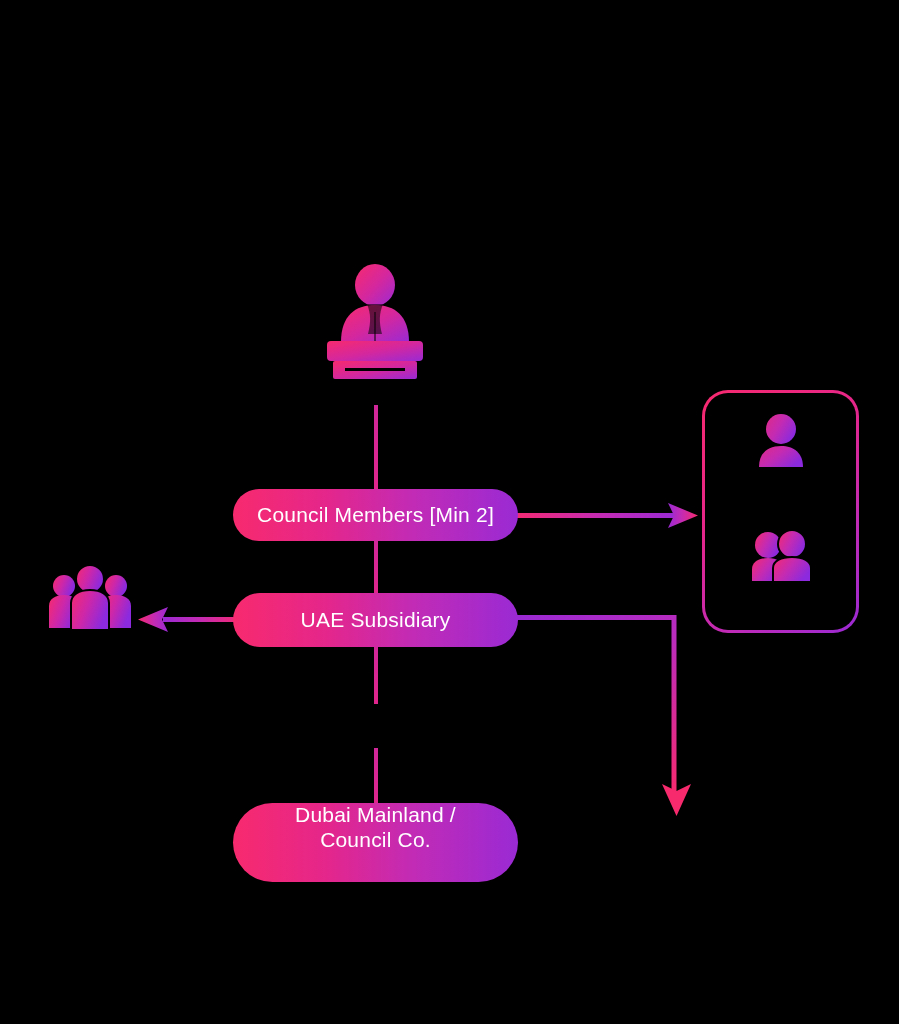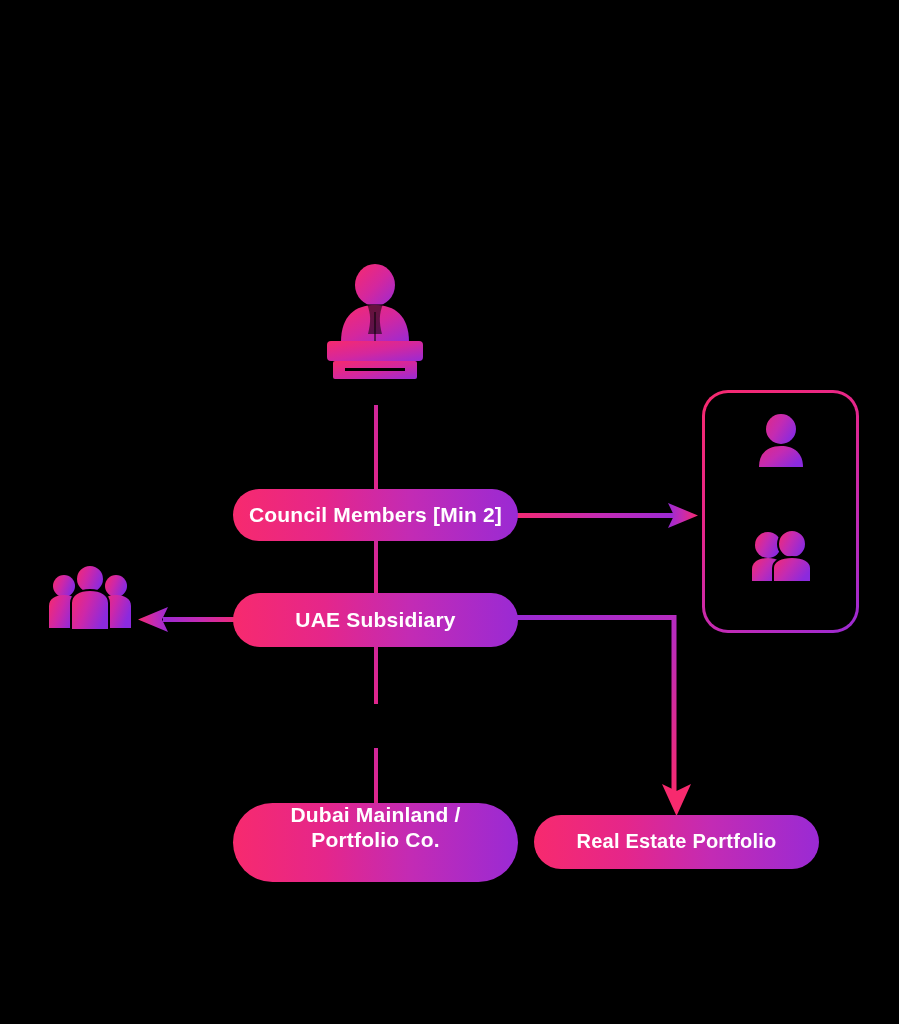--- a/index.html
+++ b/index.html
@@ -35,21 +35,21 @@
 
   
   .pill {
     position: absolute;
     display: flex;
     align-items: center;
     justify-content: center;
     text-align: center;
     border-radius: 999px;
     color: #ffffff;
-    font-weight: bold;
+    font-weight: normal;
     letter-spacing: 0.2px;
     line-height: 1.18;
     box-sizing: border-box;
     padding: 0 14px;
   }
 
   .grad-pink-purple {
     background: linear-gradient(90deg, #f72a6e 0%, #e5268a 32%, #c32bb4 62%, #9a2ad4 100%);
   }
 
@@ -221,26 +221,23 @@
     <span>Council Members [Min 2]</span>
   </div>
 
   <div class="pill grad-pink-purple" id="pill-foundation">
     <span>UAE Subsidiary</span>
   </div>
 
 
   <div class="pill grad-pink-purple" id="pill-dubai">
     <span class="line">Dubai Mainland /</span>
-    <span class="line">Portfolio Co.</span>
-  </div>
-
-  <div class="pill grad-pink-purple" id="pill-realestate">
-    <span>Real Estate Portfolio</span>
-  </div>
+    <span class="line">Council Co.</span>
+  </div>
+
 
   <div id="member-card">
 
     <div class="card-icon" id="card-icon-single">
       <svg viewBox="0 0 54 56" width="54" height="56">
         <defs>
           <linearGradient id="gIcon3" x1="0" y1="0" x2="1" y2="0.6">
             <stop offset="0%" stop-color="#e02a86"></stop>
             <stop offset="50%" stop-color="#c42bb2"></stop>
             <stop offset="100%" stop-color="#8b2ade"></stop>

